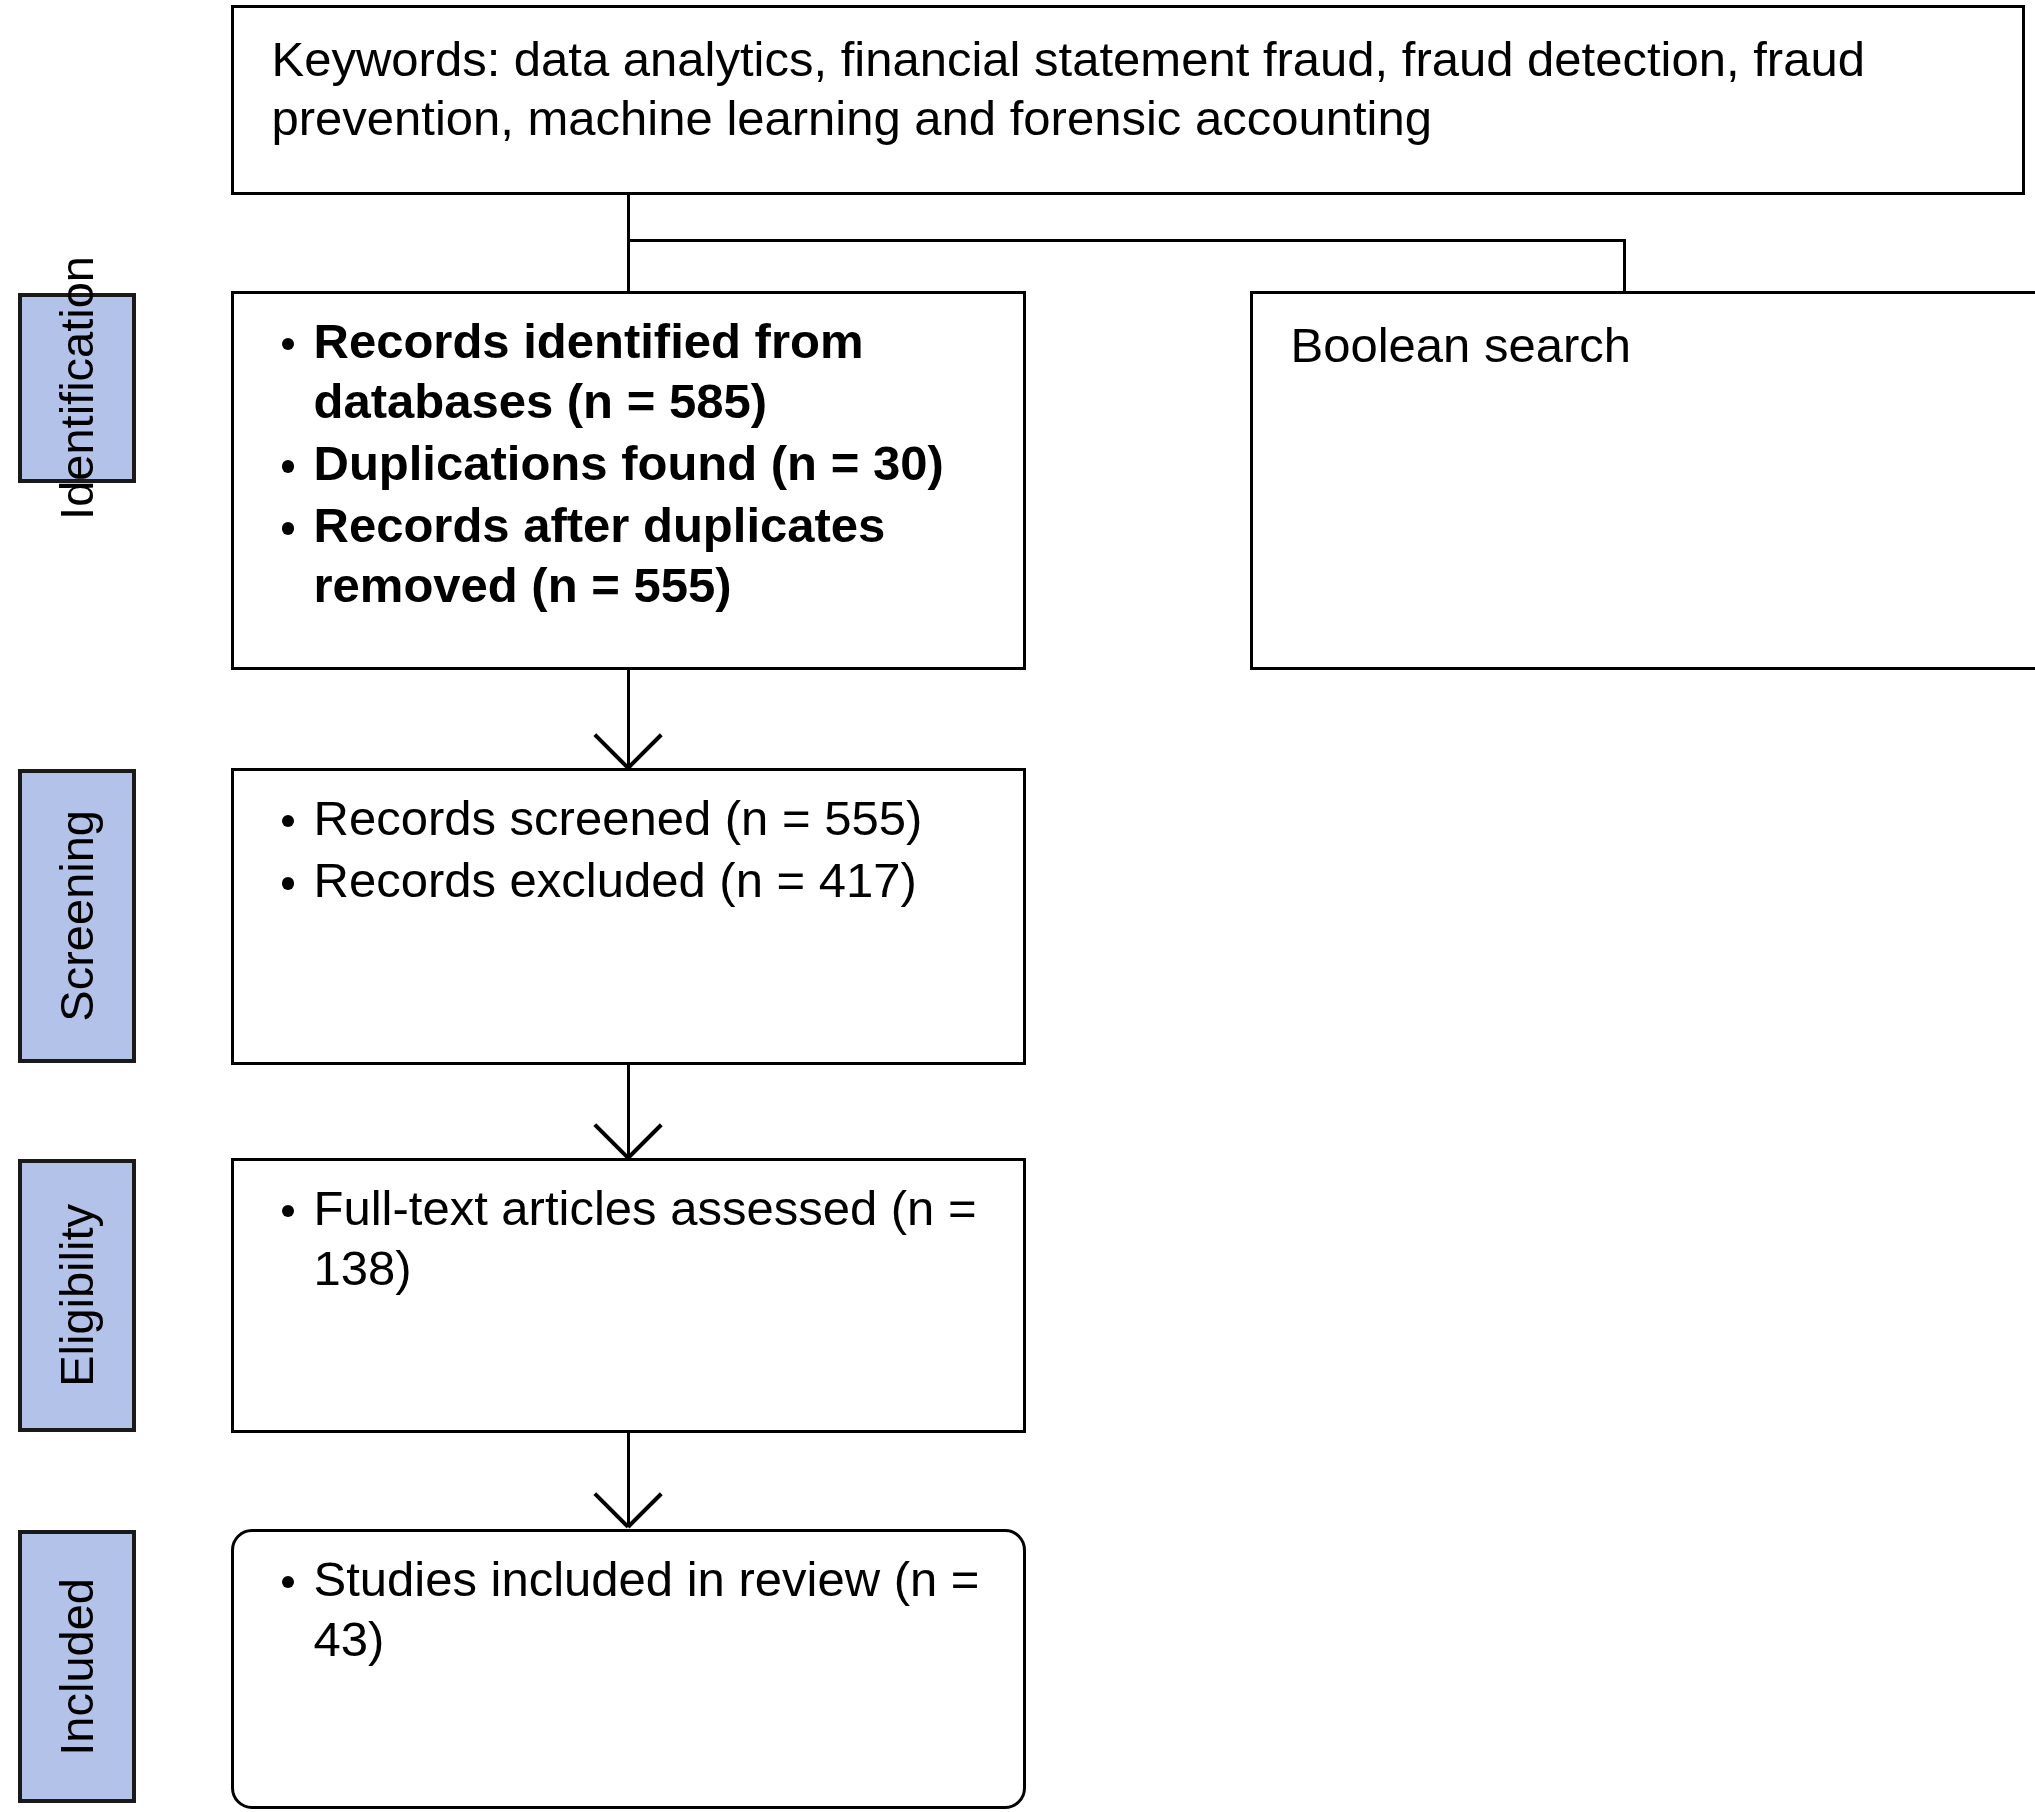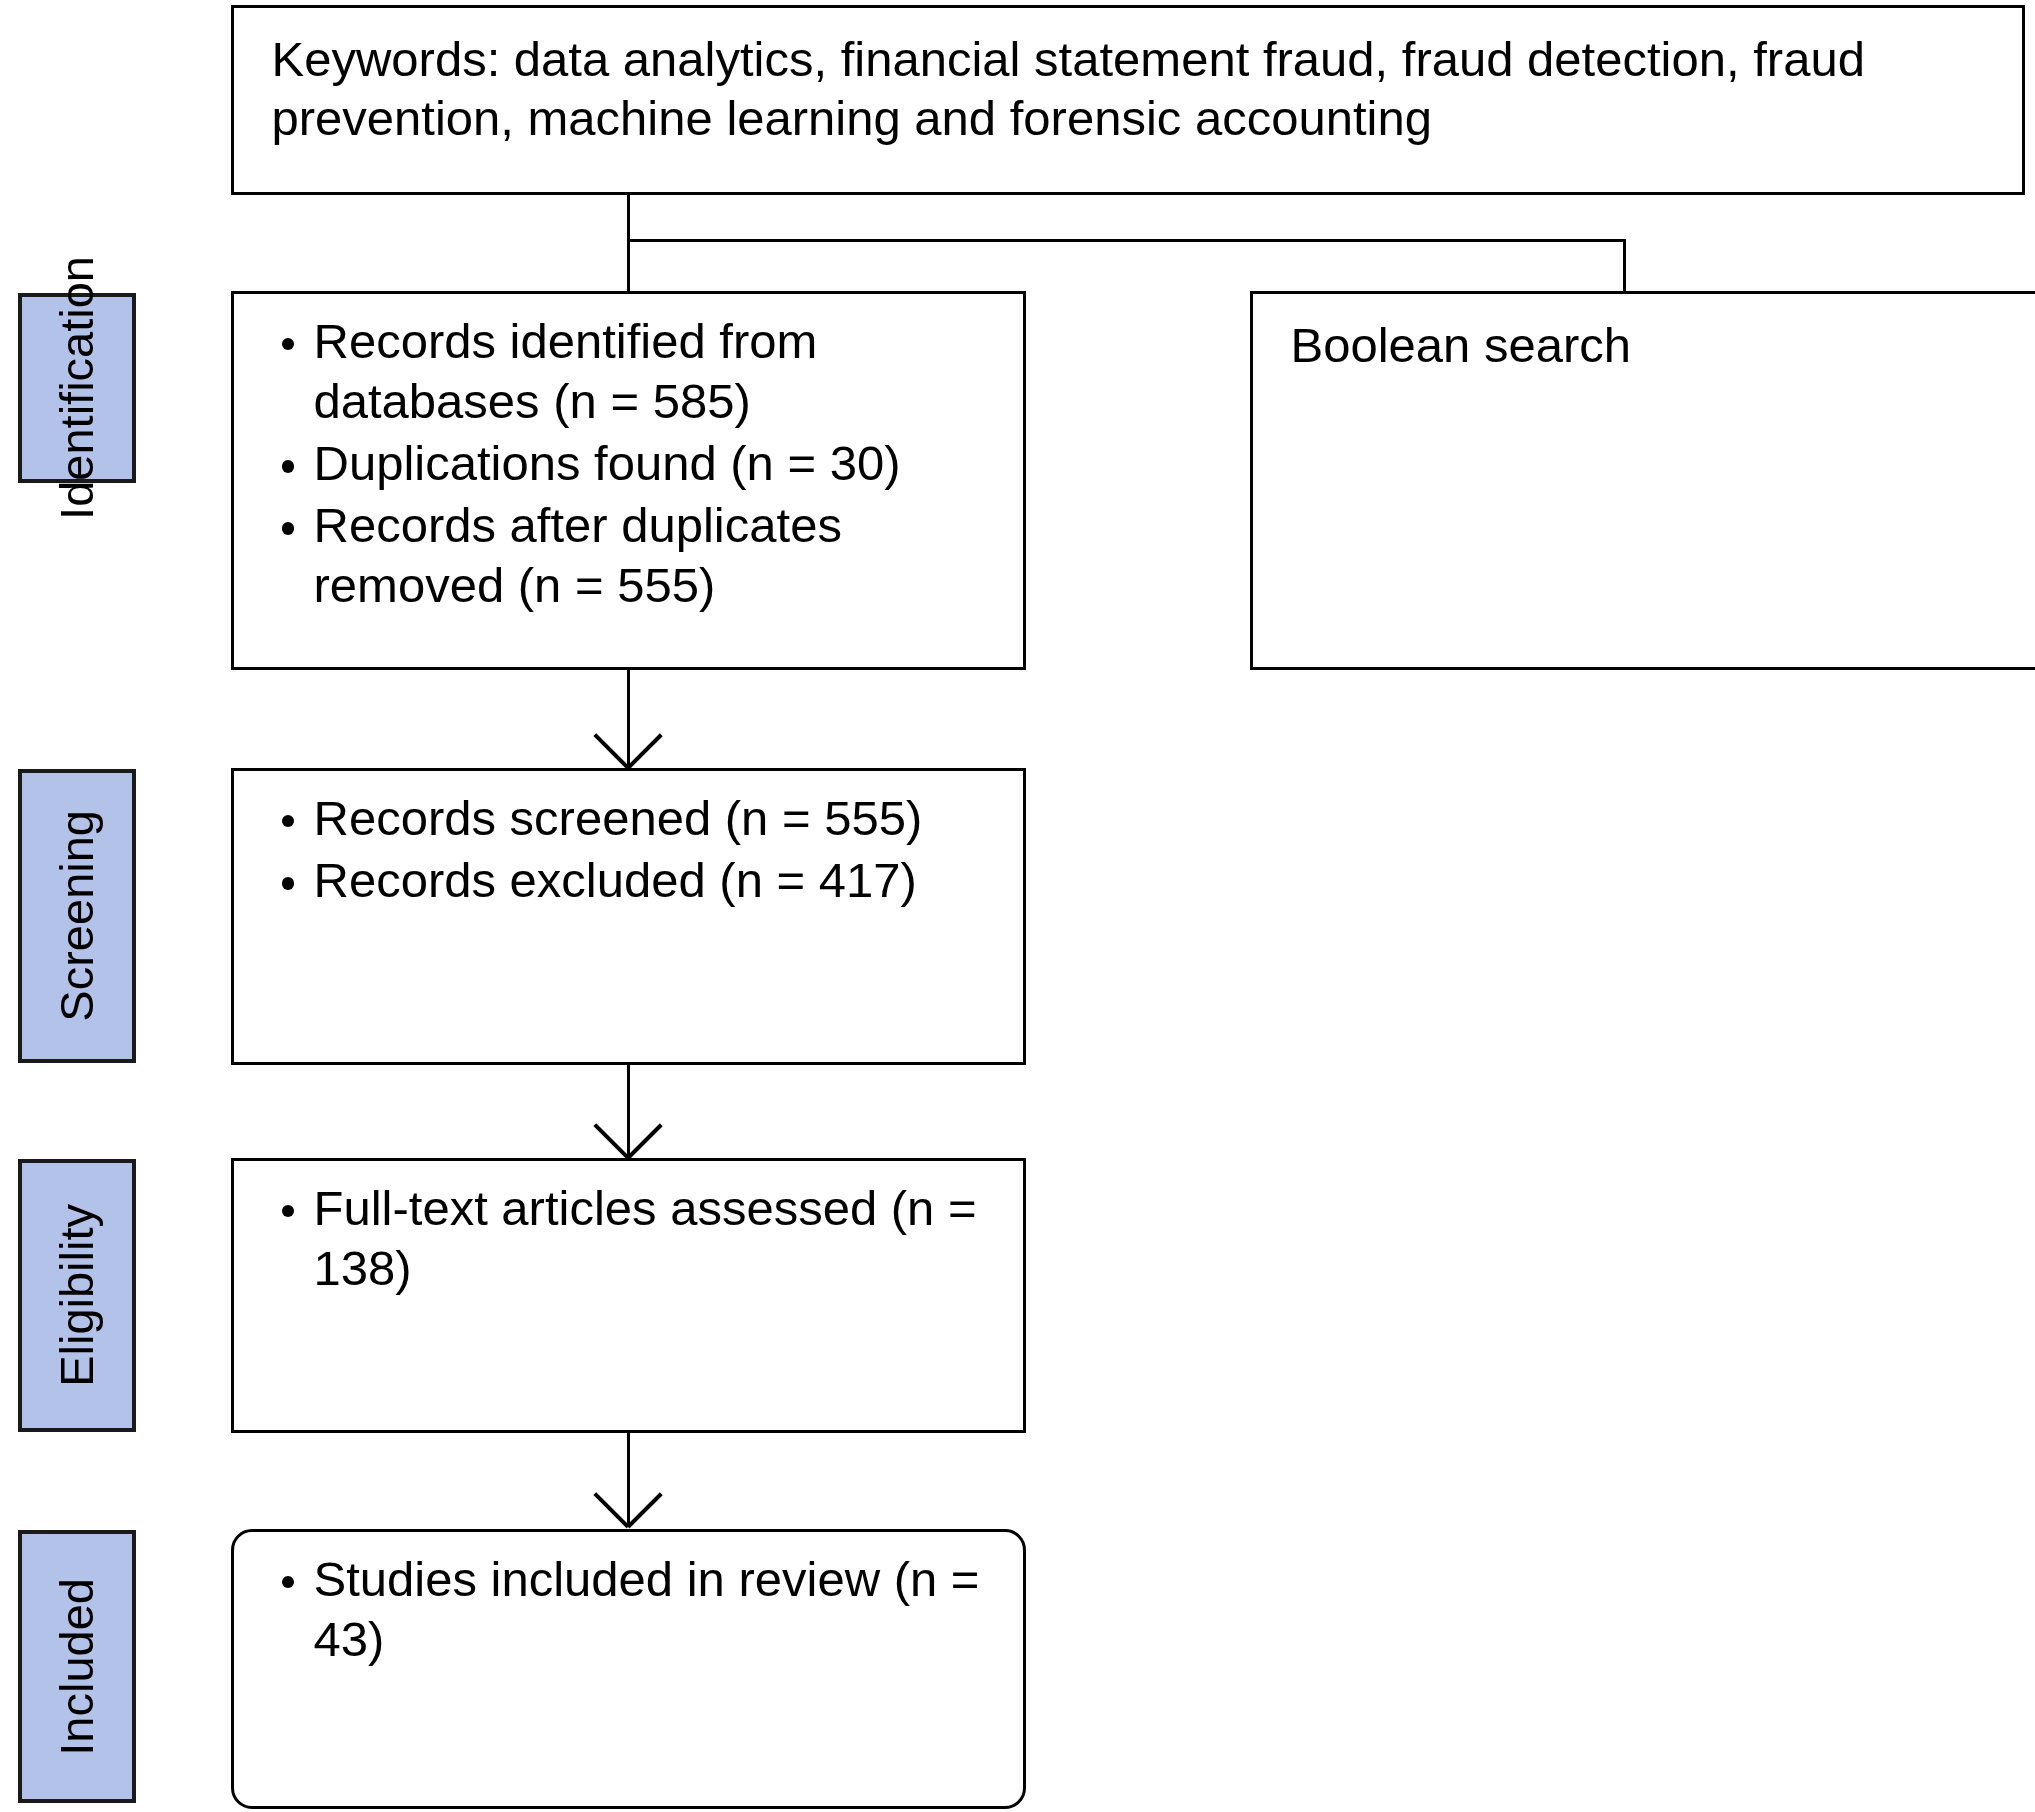--- a/index.html
+++ b/index.html
@@ -124,21 +124,21 @@
 
   <div class="vline" style="left:627px; top:195px; height:47px;"></div>
   <div class="hline" style="left:627px; top:239px; width:999px;"></div>
   <div class="vline" style="left:627px; top:239px; height:53px;"></div>
   <div class="vline" style="left:1623px; top:239px; height:53px;"></div>
 
   <div class="stage-label" style="left:17.6px; top:293px; width:118px; height:190px;">
     <span class="vtext">Identification</span>
   </div>
 
-  <div class="box" style="left:231px; top:291px; width:795px; height:379px;">
+  <div class="box" style="left:231px; top:291px; width:795px; height:379px;font-weight:bold;">
     <div class="box-body">
       <ul class="bullets">
         <li>Records identified from databases (n = 585)</li>
         <li>Duplications found (n = 30)</li>
         <li>Records after duplicates removed (n = 555)</li>
       </ul>
     </div>
   </div>
 
   <div class="box" style="left:1250px; top:291px; width:867px; height:379px;">

